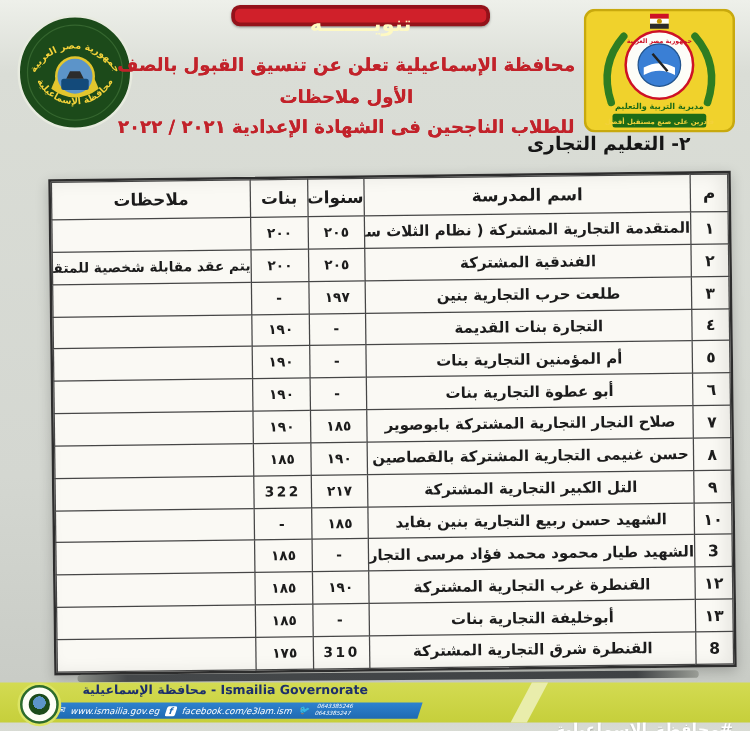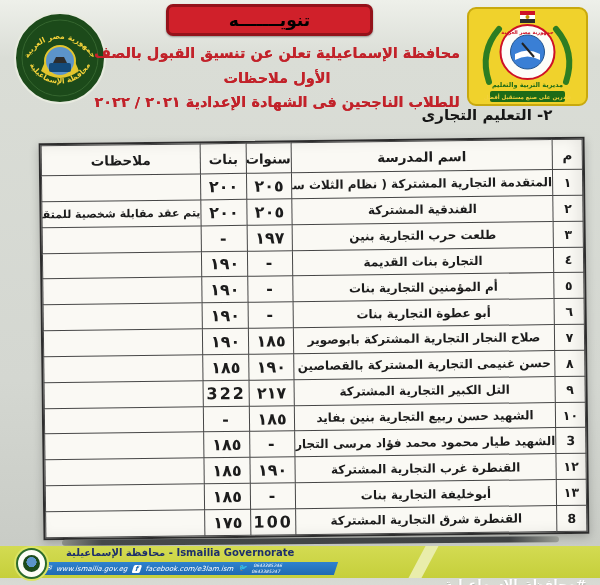--- a/index.html
+++ b/index.html
@@ -5,23 +5,23 @@
   * { margin:0; padding:0; box-sizing:border-box; }
   html,body { width:600px; height:585px; overflow:hidden;
     font-family:"DejaVu Sans", sans-serif; }
   .page { position:relative; width:600px; height:585px;
     background:linear-gradient(180deg,#eef0ea 0%,#daddd6 10%,#d4d7d1 65%,#c9ccc6 93%,#d8dbd4 100%);
     overflow:hidden; }
 
   
   .logo-left { position:absolute; left:13px; top:11px; width:94px; height:94px; }
   .logo-right { position:absolute; left:467px; top:7px; width:121px; height:99px; }
-  .notice-badge { position:absolute; left:166px; top:4px; width:207px; height:32px;
+  .notice-badge { position:absolute; left:185px; top:4px; width:207px; height:17px;
     background:#d0202a; border:3px solid #94121a; border-radius:7px;
-    color:#000000; font-weight:bold; font-size:17px; text-align:center;
+    color:#fef9c3; font-weight:bold; font-size:17px; text-align:center;
     line-height:26px; direction:rtl; letter-spacing:1px;
     box-shadow:0 1px 2px rgba(0,0,0,.35); }
   .main-title { position:absolute; left:83px; top:41px; width:388px;
     color:#c2222a; font-weight:bold; font-size:14.5px; text-align:center;
     direction:rtl; line-height:1.7; text-shadow:0 0 .4px #c2222a; }
   .section-title { position:absolute; left:398px; top:106px; width:190px;
     color:#161616; font-weight:bold; font-size:15px; direction:rtl;
     text-align:center; padding-right:12px; }
 
   
@@ -30,21 +30,21 @@
     border:2.5px solid #2d2d2d; box-shadow:0 3px 10px rgba(0,0,0,.22),
     -6px 0 14px rgba(0,0,0,.08) inset; }
   table { width:100%; height:100%; border-collapse:collapse; table-layout:fixed;
     direction:rtl; }
   th, td { border:1.4px solid #464646; color:#1c1c1c; overflow:hidden;
     white-space:nowrap; text-align:center; vertical-align:middle; }
   th { font-size:13.5px; font-weight:bold; height:30px; }
   td { font-weight:bold; }
   td.col-no { font-size:12.5px; }
   td.col-school { font-size:12px; }
-  td.col-boys, td.col-girls { font-size:16px; letter-spacing:2px; }
+  td.col-boys, td.col-girls { font-size:11px; letter-spacing:2px; }
   td.col-notes { font-size:11px; }
 
   
   .scan-bar { position:absolute; left:62px; top:538px; width:497px; height:6px;
     background:linear-gradient(90deg,#8b8e88,#45484a 8%,#3f4244 90%,#9a9d96);
     border-radius:3px; transform:rotate(-0.4deg); }
   .footer-band { position:absolute; left:0; top:546px; width:600px; height:32px;
     background:linear-gradient(180deg,#d3db52,#c6cf3b); }
   .footer-divider { position:absolute; left:417px; top:546px; width:13px; height:32px;
     background:#e9edab; transform:skewX(-28deg); }
@@ -229,21 +229,21 @@
           <tr>
             <td class="col-no">١٣</td>
             <td class="col-school">أبوخليفة التجارية بنات</td>
             <td class="col-boys">-</td>
             <td class="col-girls">١٨٥</td>
             <td class="col-notes"></td>
           </tr>
           <tr>
             <td class="col-no">8</td>
             <td class="col-school">القنطرة شرق التجارية المشتركة</td>
-            <td class="col-boys">100</td>
+            <td class="col-boys">310</td>
             <td class="col-girls">١٧٥</td>
             <td class="col-notes"></td>
           </tr>
         </tbody>
     </table>
   </div>
 
   <div class="scan-bar"></div>
 
   <div class="footer-band"></div>

